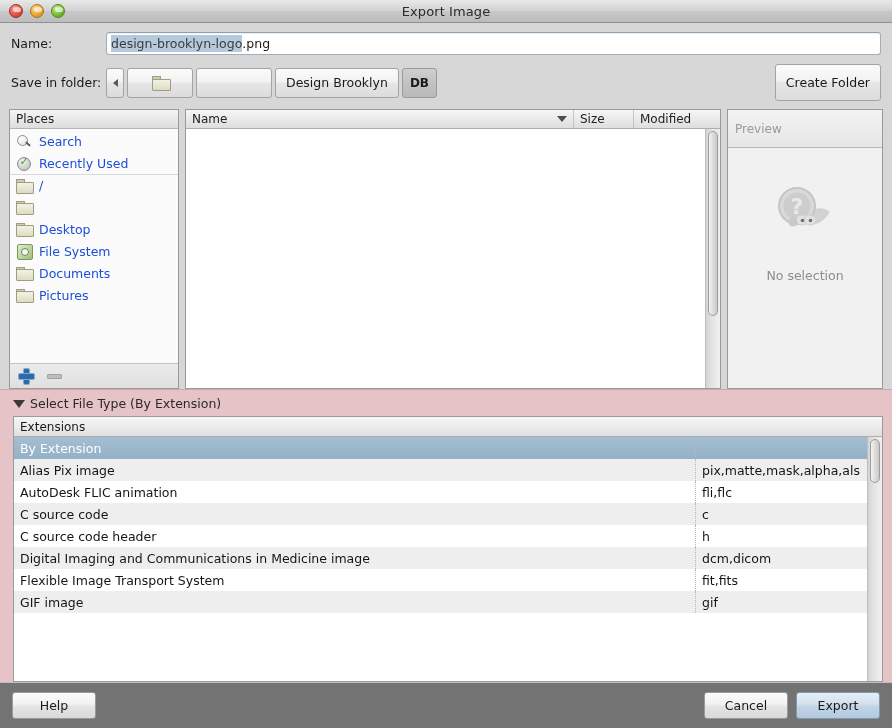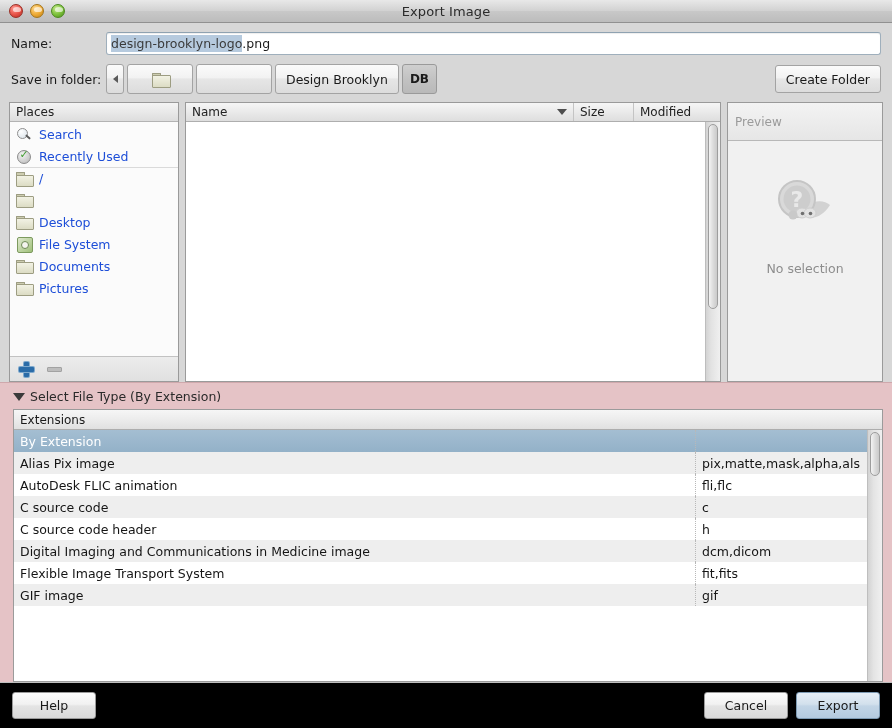--- a/index.html
+++ b/index.html
@@ -93,21 +93,21 @@
     border-right: 5px solid #5a5a5a;
   }
   .crumb-folder { width: 66px; }
   .crumb-blank  { width: 76px; }
   .crumb-named  { padding: 0 10px; }
   .crumb-active {
     padding: 0 7px; font-weight: bold; font-size: 12px;
     background: linear-gradient(to bottom, #cfcfcf 0%, #c2c2c2 50%, #b9b9b9 100%);
     border-color: #9a9a9a;
   }
-  .create-folder { margin-left: auto; padding: 0 10px; height: 28px; }
+  .create-folder { margin-left: auto; padding: 0 10px; height: 37px; }
   .folder-ico { width: 17px; height: 13px; position: relative; display: inline-block; }
   .folder-ico::before {
     content: ""; position: absolute; left: 0; top: 0; width: 7px; height: 3px;
     background: #cdcdb0; border: 1px solid #9d9d82; border-bottom: none;
     border-radius: 1px 1px 0 0;
   }
   .folder-ico::after {
     content: ""; position: absolute; left: 0; top: 2.5px; width: 17px; height: 10.5px;
     background: linear-gradient(to bottom, #f2f2e4 0%, #dcdcc4 100%);
     border: 1px solid #9d9d82; border-radius: 1px;
@@ -331,21 +331,21 @@
   .ft-c2 { width: 186px; padding-left: 6px; }
   .ft-scroll {
     position: absolute; right: 0; top: 0; bottom: 0; width: 15px;
     background: linear-gradient(to right, #d3d3d3 0%, #e4e4e4 40%, #f0f0f0 100%);
     border-left: 1px solid #bebebe;
   }
 
   
   .bottombar {
     height: 46px; flex: 0 0 auto;
-    background: #000000;
+    background: #737373;
     border-top: 1px solid #bfbfbf;
     display: flex; align-items: center;
     padding: 0 12px;
   }
   .btn-action {
     height: 27px; min-width: 84px; padding: 0 14px;
     background: linear-gradient(to bottom, #fcfcfc 0%, #f1f1f1 45%, #e4e4e4 52%, #d9d9d9 100%);
     border: 1px solid #9a9a9a; border-radius: 3px;
     display: flex; align-items: center; justify-content: center;
     font-size: 12.5px; cursor: default;

